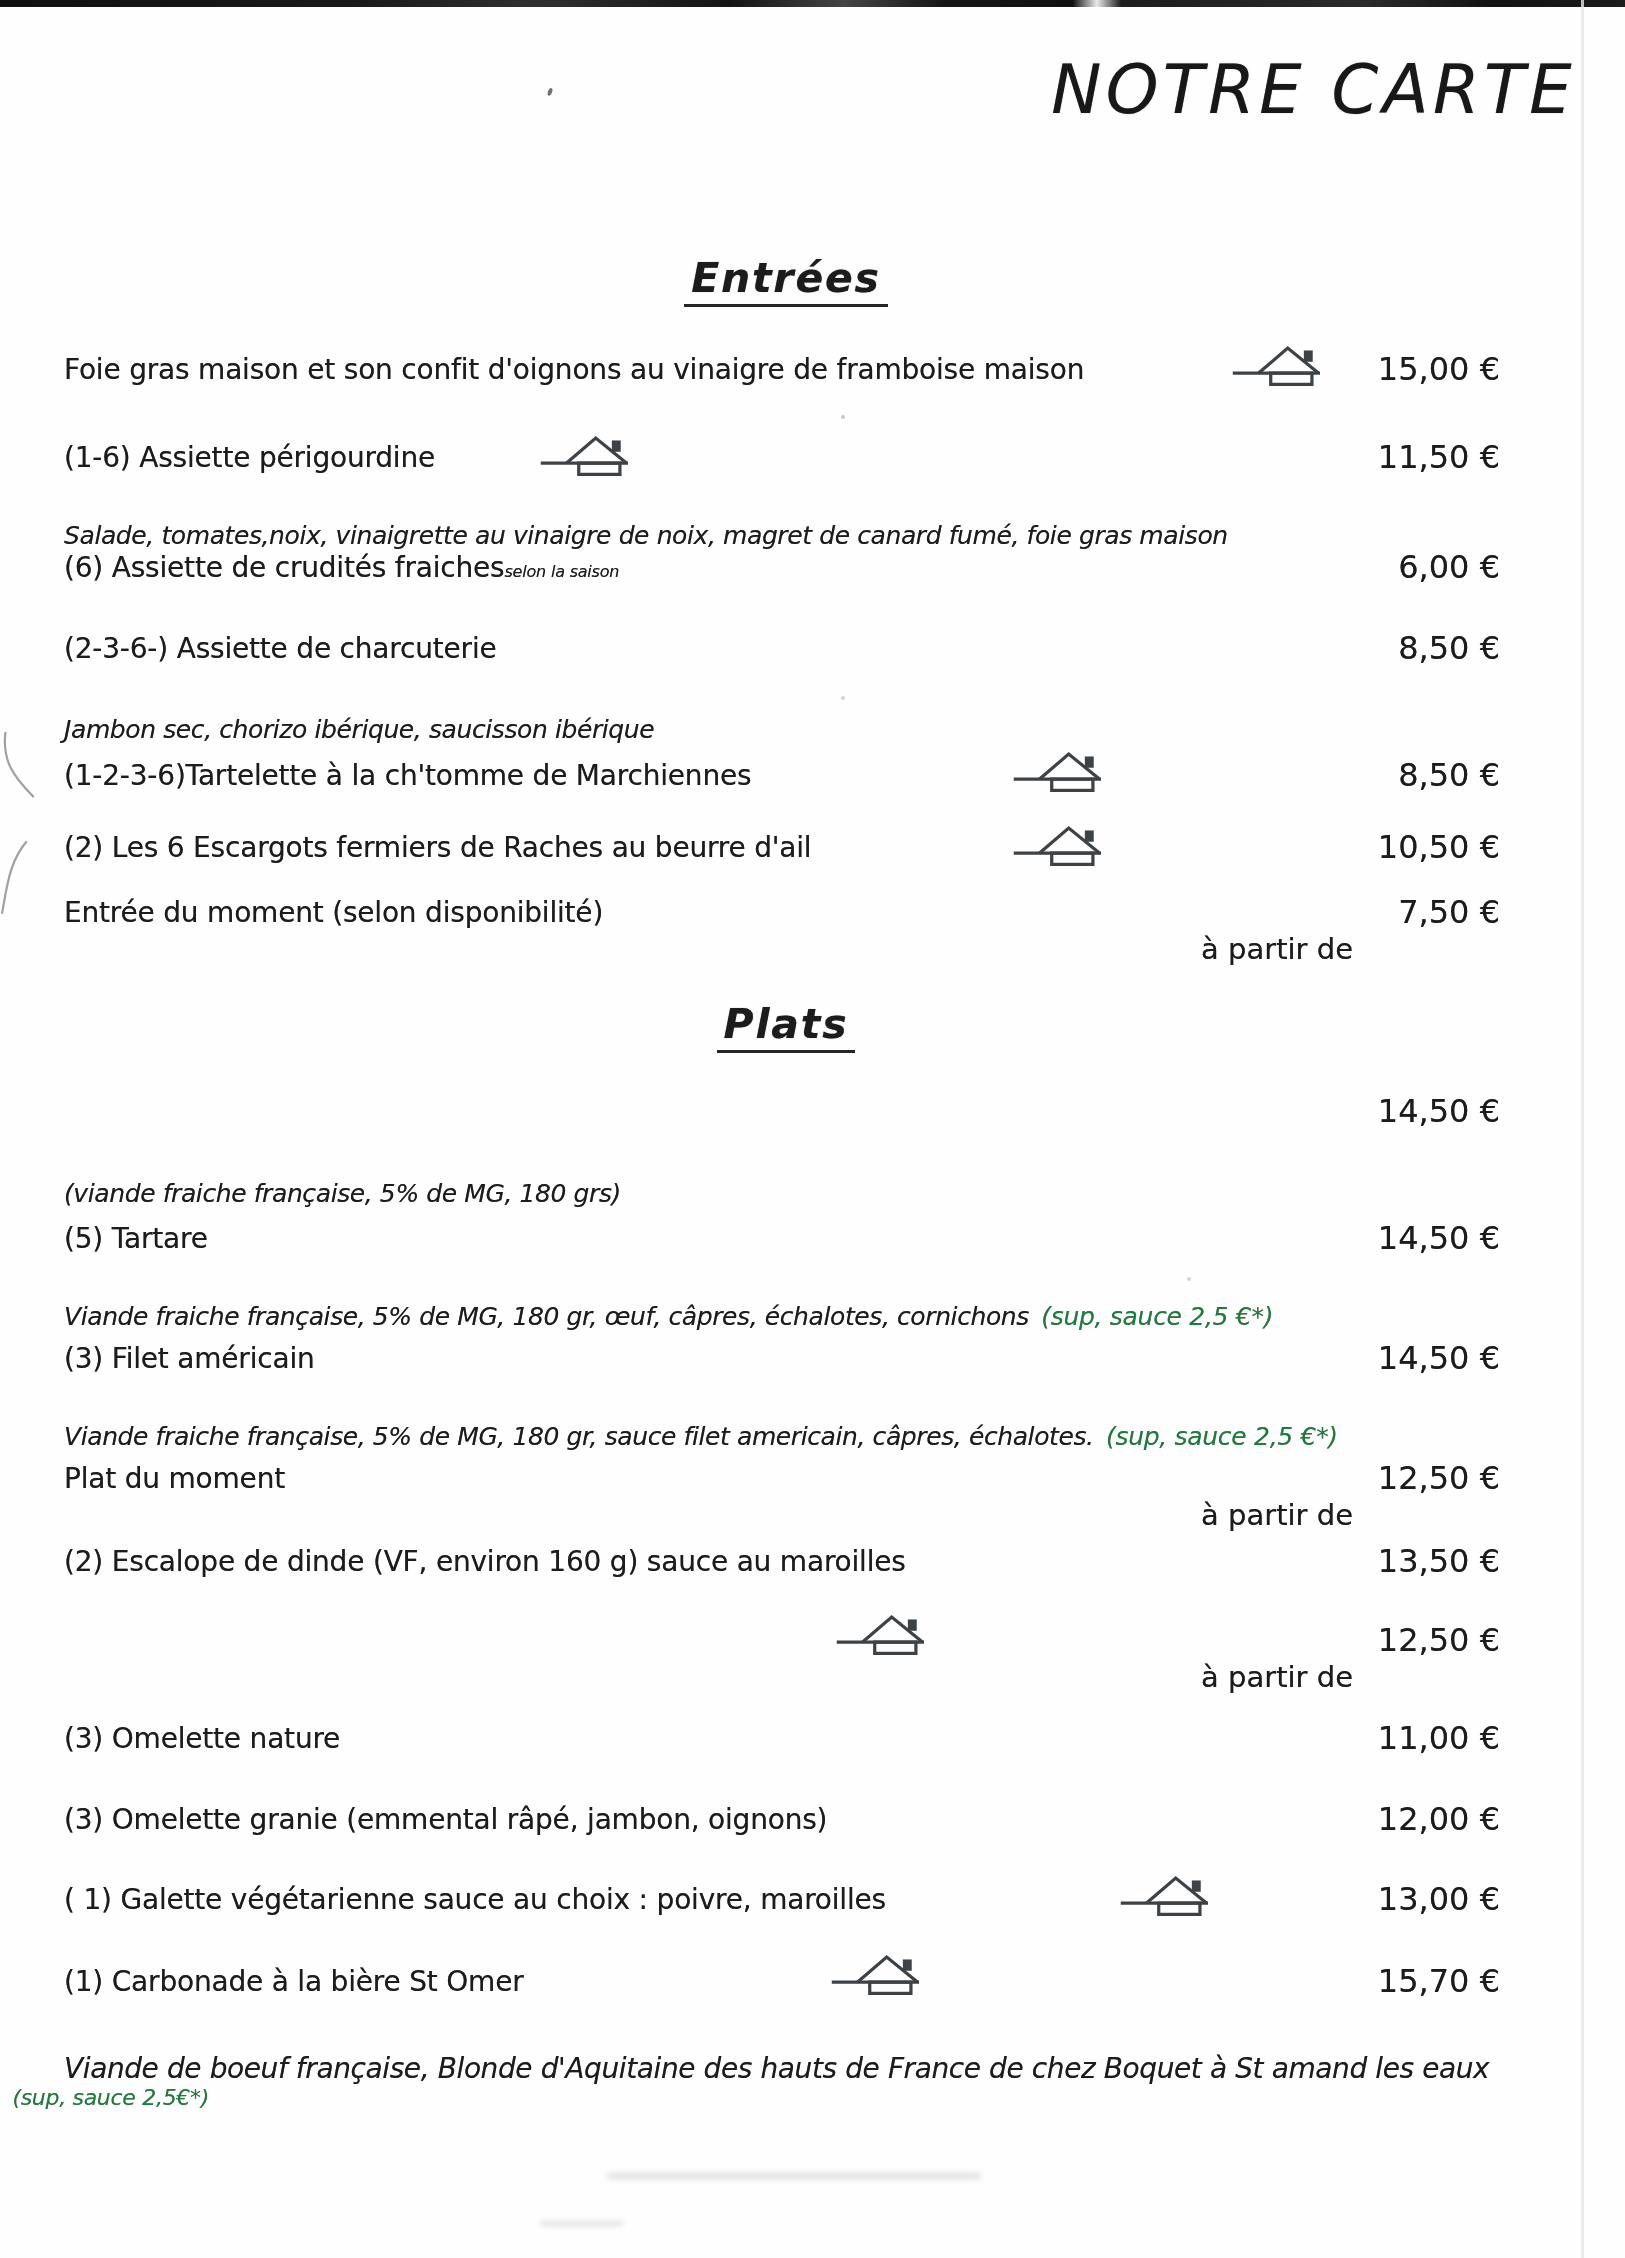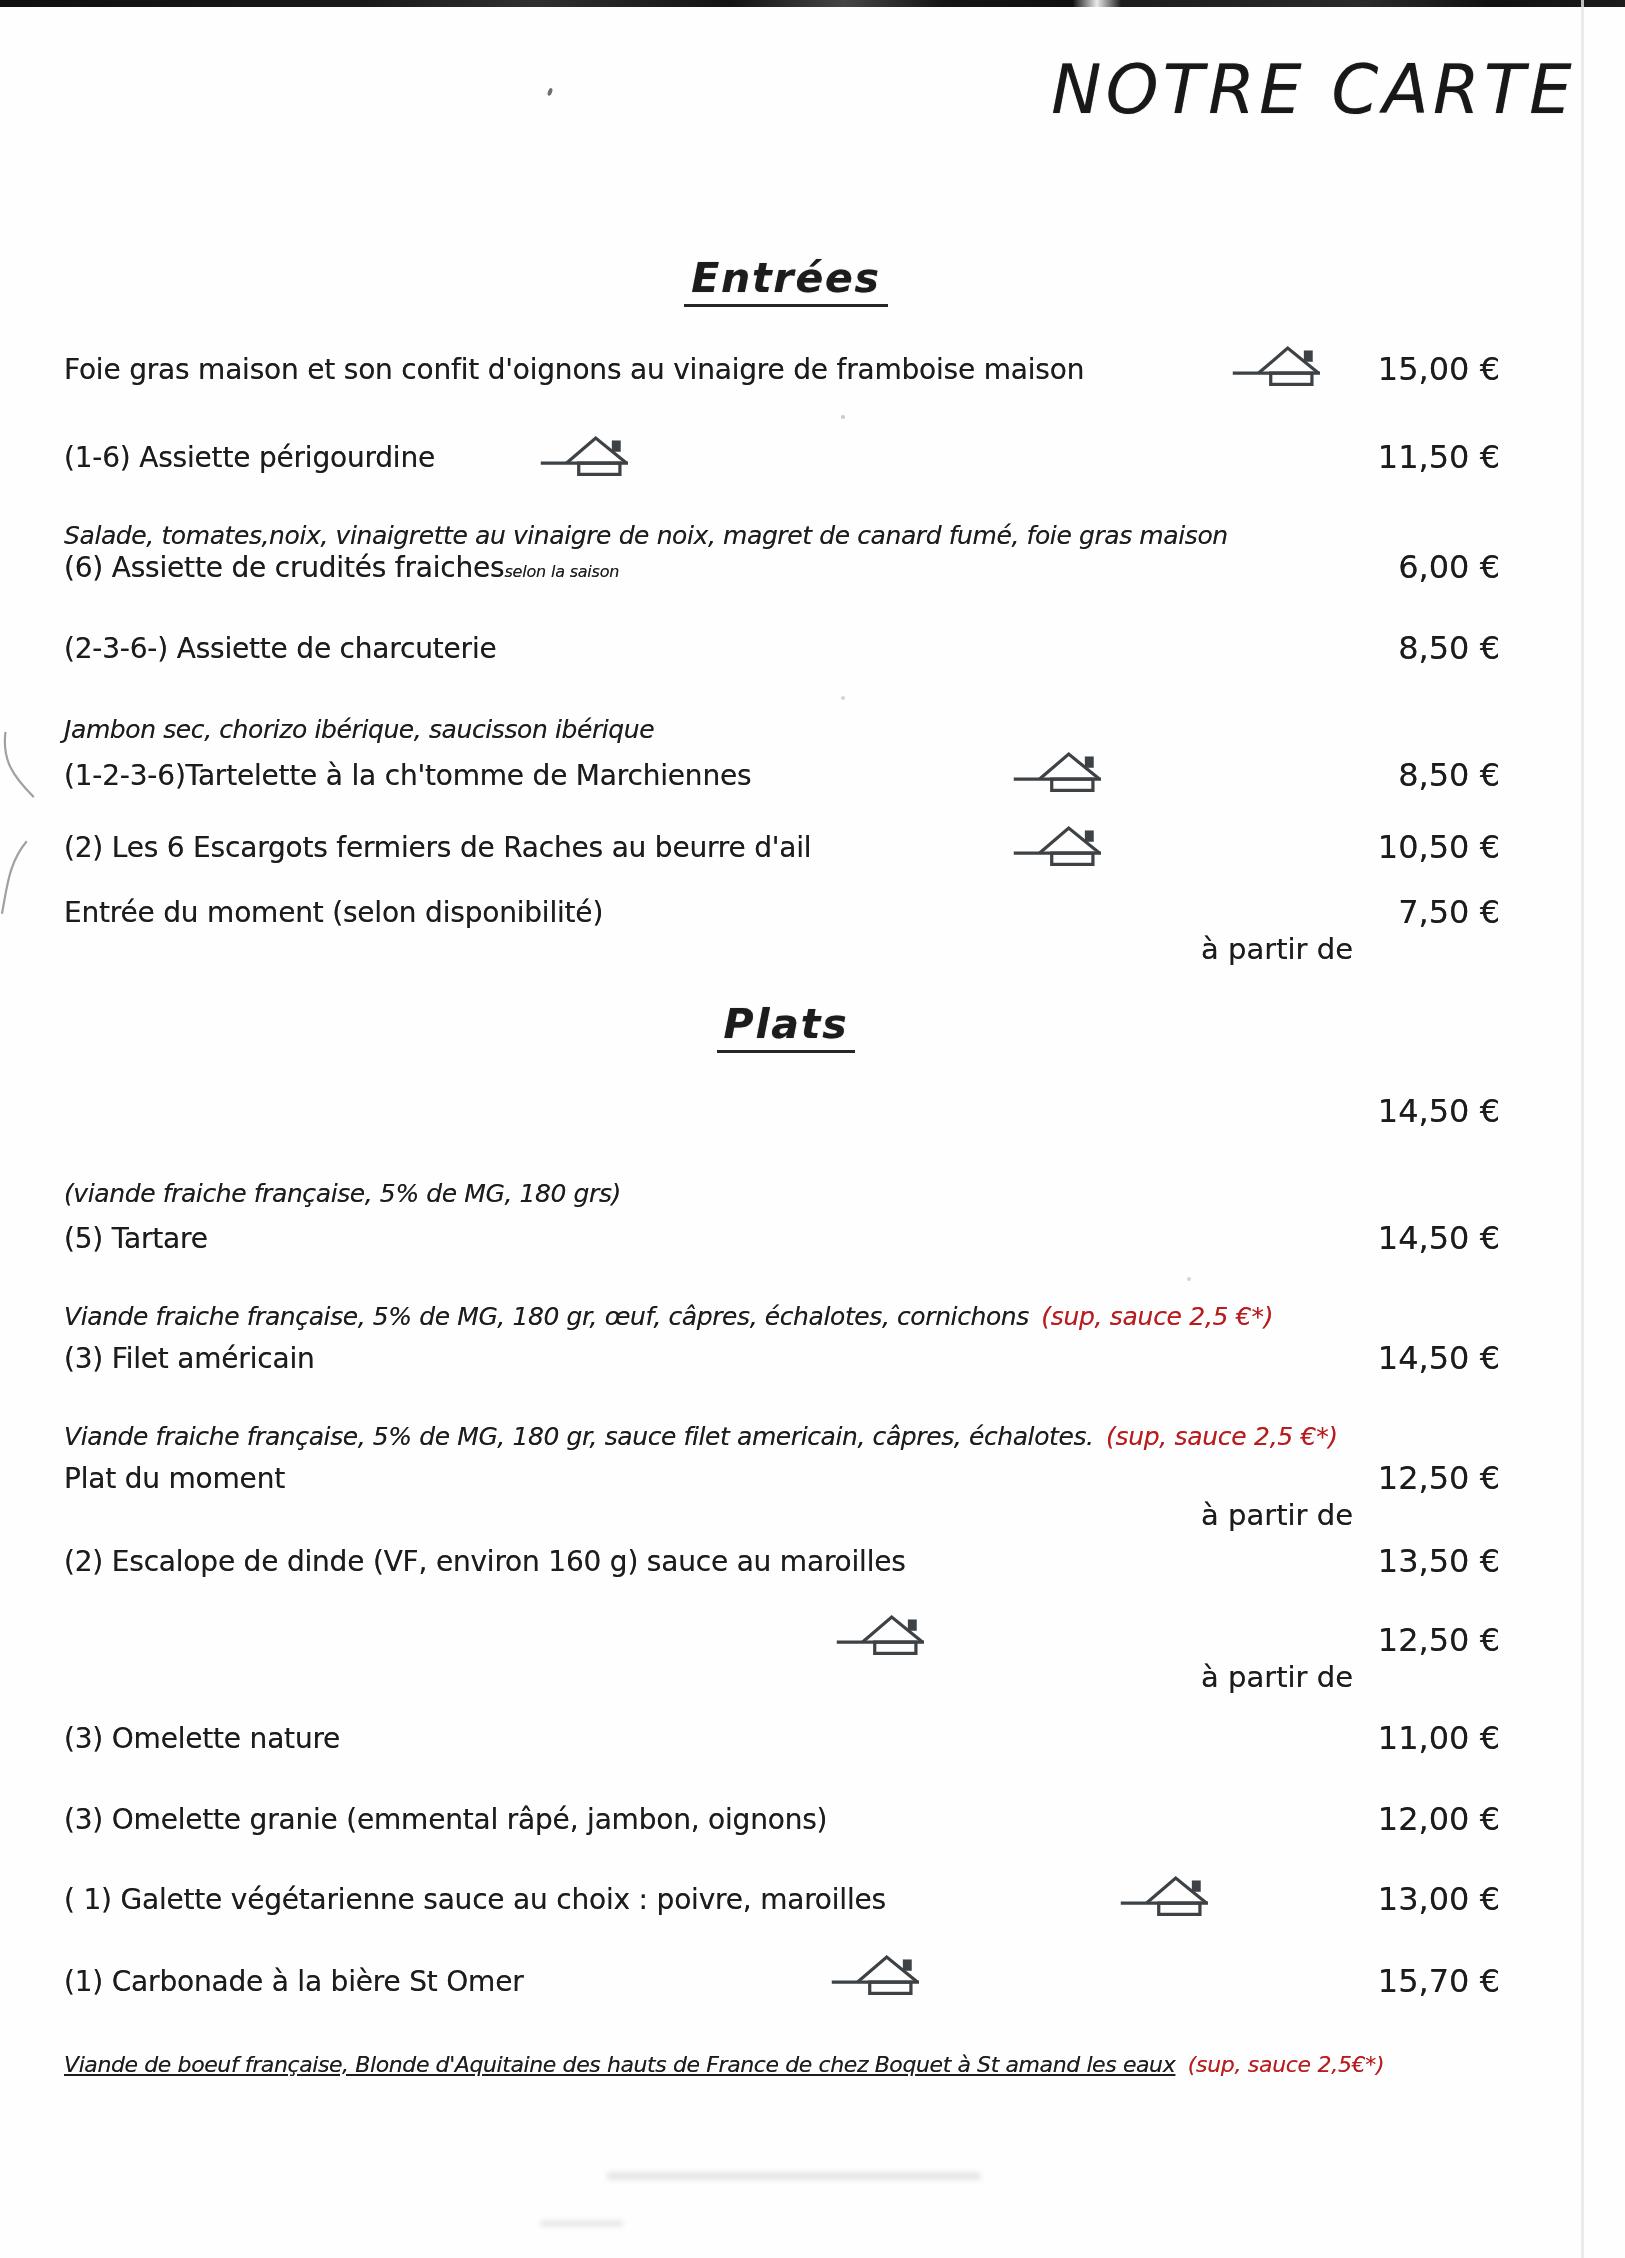--- a/index.html
+++ b/index.html
@@ -48,23 +48,23 @@
   }
   .prefix{
     position:absolute;right:272px;top:0;font-size:29px;
     text-shadow:0 0 0.5px rgba(0,0,0,.6);white-space:nowrap;margin-top:36px;
   }
   .descrow{position:absolute;left:0;right:0;height:35px;margin-top:32px;}
   .desc{
     display:inline-block;margin-left:64px;font-size:25px;font-style:italic;letter-spacing:-0.4px;
     text-shadow:0 0 0.4px rgba(0,0,0,.55);white-space:nowrap;
   }
-  .desc.small{font-size:22px;letter-spacing:-0.4px;text-decoration:underline;}
+  .desc.small{font-size:28px;letter-spacing:-0.4px;}
   .rednote{
-    font-size:25px;font-style:italic;color:#b91c1c;margin-left:12.4px;letter-spacing:-0.3px;
+    font-size:25px;font-style:italic;color:#15803d;margin-left:12.4px;letter-spacing:-0.3px;
     text-shadow:0 0 0.4px rgba(196,70,79,.6);white-space:nowrap;
   }
   .rednote.small{font-size:22px;}
   .house{position:absolute;width:92px;height:42px;}
   .house line,.house polyline,.house rect{stroke:#3d4246;stroke-width:4;fill:none;}
   .house .chimney{fill:#3d4246;stroke:none;}
   .edge-marks{position:absolute;left:0;top:730px;width:64px;height:212px;}
   .edge-marks path{stroke:#8d9297;stroke-width:2.5;fill:none;opacity:.85;}
   .smudge{position:absolute;background:#cfcfcf;filter:blur(2.6px);border-radius:3.5px;}
   .smudge.s1{left:607px;top:2172px;width:374px;height:8px;opacity:.5;}

